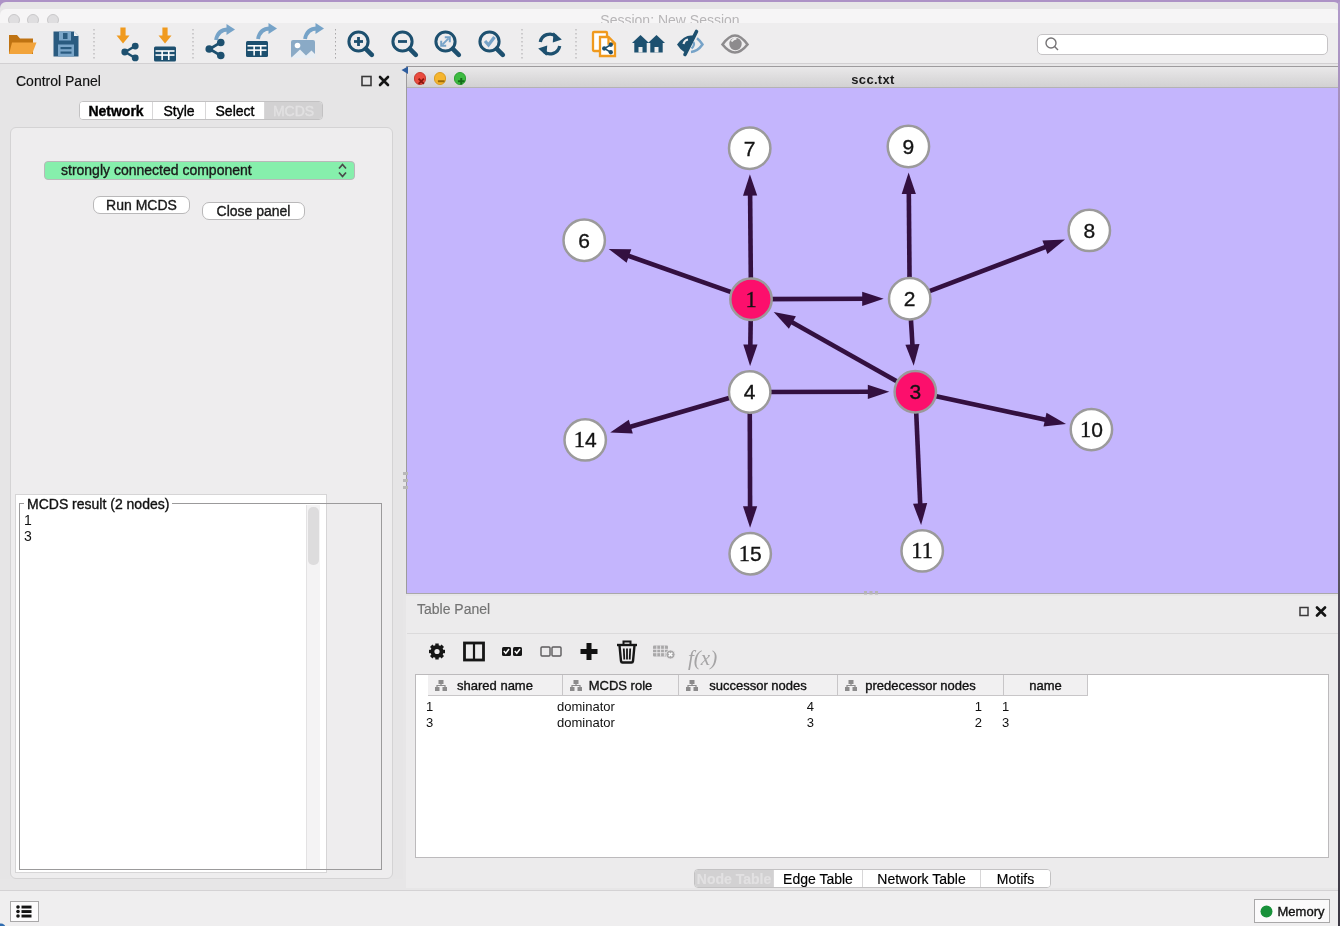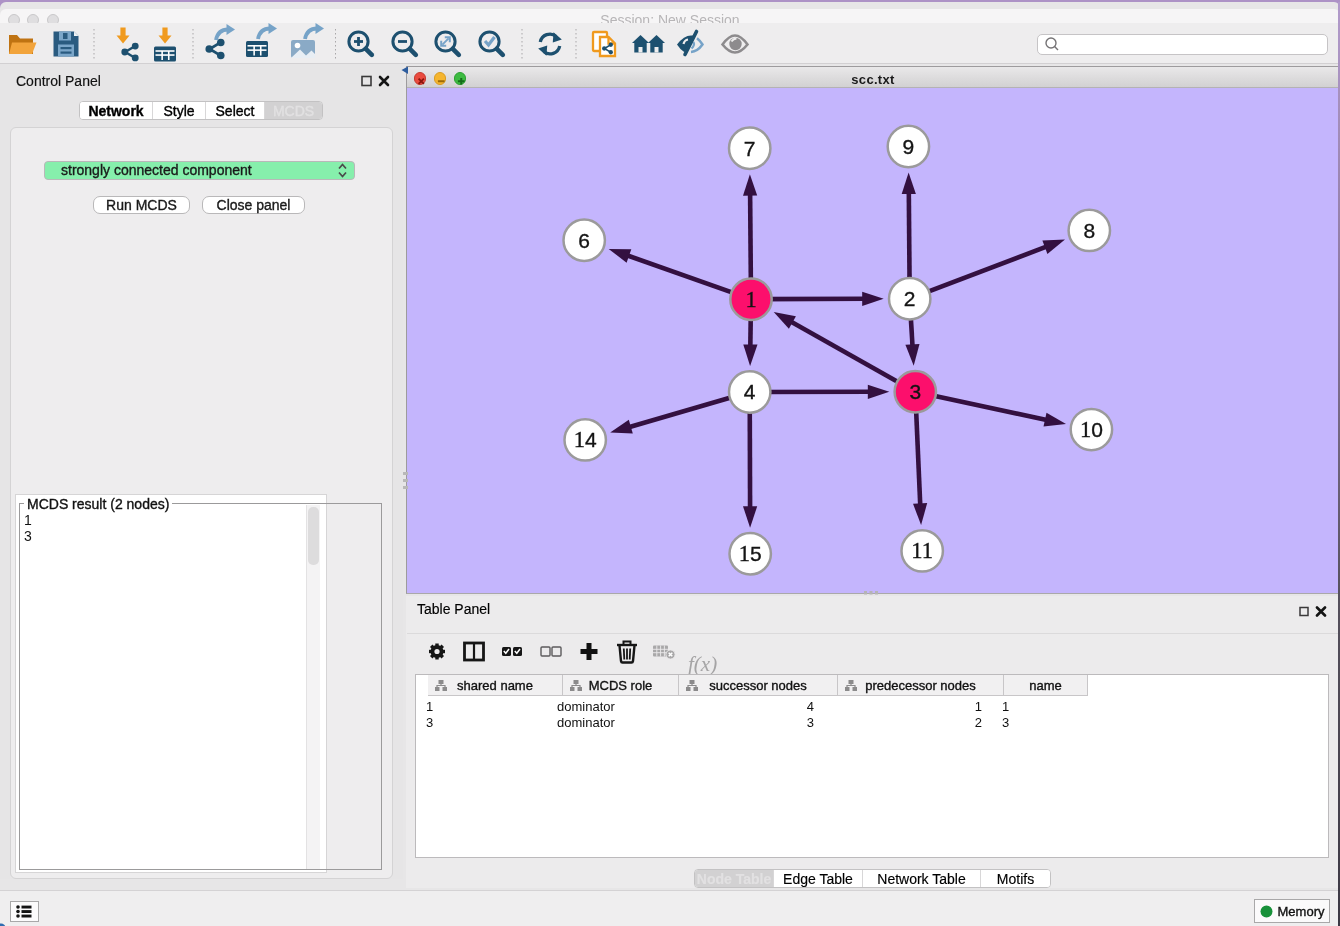--- a/index.html
+++ b/index.html
@@ -31,21 +31,21 @@
 #mcdslabel { position:absolute; left:8px; top:1px; background:#fff; padding:0 3px; font-size:14px; color:#111; }
 #mcdsitems { position:absolute; left:8px; top:17px; font-size:14px; color:#111; line-height:16px; }
 #mcdssb { position:absolute; right:6px; top:10px; width:14px; height:364px; background:#f4f3f4; border-left:1px solid #e3e2e3; }
 
 #netwin { position:absolute; left:406px; top:64px; width:934px; height:528px; background:#c4b5fd; border:1px solid #9d9b9d; border-bottom:1px solid #aaa8aa; }
 #nettitle { position:absolute; left:0; top:0; width:100%; height:21px; background:linear-gradient(#e9e8e9,#d2d1d2); border-bottom:1px solid #b4b2b4; }
 #netname { position:absolute; top:5px; width:100%; text-align:center; font-size:13px; font-weight:bold; color:#1a1a1a; letter-spacing:0.3px; }
 .mc { position:absolute; top:5px; width:12.5px; height:12.5px; border-radius:50%; }
 
 #tpanel { position:absolute; left:406px; top:594px; width:934px; height:292px; background:#ecebec; }
-#tphead { position:absolute; left:11px; top:5px; font-size:14px; color:#000000; }
+#tphead { position:absolute; left:11px; top:5px; font-size:14px; color:#737373; }
 #tptoolbar { position:absolute; left:1px; top:37px; width:932px; height:36px; border-top:1px solid #dbdadb; }
 #ttable { position:absolute; left:9px; top:78px; width:914px; height:184px; background:#fff; border:1px solid #bcbabc; }
 #thead { position:absolute; left:12px; top:0; width:660px; height:21px; background:#f1f0f1; border-bottom:1px solid #c8c6c8; }
 .th { position:absolute; top:0; height:21px; border-right:1px solid #c8c6c8; font-size:13px; color:#111; display:flex; align-items:center; justify-content:center; }
 .trow { position:absolute; font-size:13px; color:#111; height:16px; line-height:16px; }
 #tptabs { position:absolute; left:288px; top:273px; height:19px; display:flex; border:1px solid #c3c2c3; border-radius:4px; overflow:hidden; background:#fff; }
 
 #statusbar { position:absolute; left:0; top:888px; width:1340px; height:38px; background:#efeeef; border-top:1px solid #d4d2d4; }
 #listbtn { position:absolute; left:10px; top:10px; width:29px; height:21px; background:#fcfbfc; border:1px solid #a9a8a9; }
 #membtn { position:absolute; left:1254px; top:8px; width:76px; height:24px; background:#fbfafb; border:1px solid #a9a8a9; font-size:13px; color:#111; display:flex; align-items:center; justify-content:center; gap:5px; }
@@ -230,21 +230,21 @@
     <div id="cptabs">
       <div class="cptab" style="width:72px;">Network</div>
         <div class="cptab" style="width:53px;">Style</div>
         <div class="cptab" style="width:59px;">Select</div>
         <div class="cptab sel" style="width:58px;">MCDS</div>
     </div>
     <div id="combo">strongly connected component<svg width="11" height="15" style="position:absolute;right:6px;top:1px;">
           <path d="M2,5.5 L5.5,1.5 L9,5.5 M2,9.5 L5.5,13.5 L9,9.5" stroke="#4a494a" stroke-width="1.7" fill="none"></path>
         </svg></div>
     <div class="btn" style="left:93px; width:97px;">Run MCDS</div>
-    <div class="btn" style="left:202px; width:103px;">Close panel</div>
+    <div class="btn" style="left:202px; width:103px;margin-top:6px;">Close panel</div>
     <div id="mcdsbox">
       <div id="mcdsborder"></div>
       <div id="mcdslabel">MCDS result (2 nodes)</div>
       <div id="mcdsitems">1<br>3</div>
       <div id="mcdssb">
           <div style="position:absolute;left:1px;top:2px;width:11px;height:58px;background:#dddcdd;border-radius:5px;"></div>
         </div>
     </div>
   </div>
   <div id="netwin">
@@ -376,21 +376,21 @@
           <rect x="-11" y="-6" width="15" height="11" rx="1" fill="#a9a8a9"></rect>
           <line x1="-11" y1="-2.2" x2="4" y2="-2.2" stroke="#ecebec" stroke-width="0.9"></line>
           <line x1="-11" y1="1.2" x2="4" y2="1.2" stroke="#ecebec" stroke-width="0.9"></line>
           <line x1="-7.2" y1="-6" x2="-7.2" y2="5" stroke="#ecebec" stroke-width="0.9"></line>
           <line x1="-3.4" y1="-6" x2="-3.4" y2="5" stroke="#ecebec" stroke-width="0.9"></line>
           <line x1="0.4" y1="-6" x2="0.4" y2="5" stroke="#ecebec" stroke-width="0.9"></line>
           <circle cx="6.5" cy="3" r="4.6" fill="#a9a8a9" stroke="#ecebec" stroke-width="1"></circle>
           <path d="M4.7,1.2 L8.3,4.8 M8.3,1.2 L4.7,4.8" stroke="#fff" stroke-width="1.5"></path>
         </g>
       </svg>
-      <div style="position:absolute;left:281px;top:18px;font-family:'Liberation Serif',serif;font-style:italic;font-size:21px;color:#a5a4a5;">f(x)</div>
+      <div style="position:absolute;left:281px;top:12px;font-family:'Liberation Serif',serif;font-style:italic;font-size:21px;color:#a5a4a5;">f(x)</div>
     </div>
     <div id="ttable">
       <div id="thead">
         <div class="th" style="left:0; width:135px;">shared name</div>
         <div class="th" style="left:135px; width:116px;">MCDS role</div>
         <div class="th" style="left:251px; width:159px;">successor nodes</div>
         <div class="th" style="left:410px; width:166px;">predecessor nodes</div>
         <div class="th" style="left:576px; width:84px;">name</div>
         <svg width="660" height="20" style="position:absolute;left:0;top:0;">
           <g fill="#8b8a8b">

